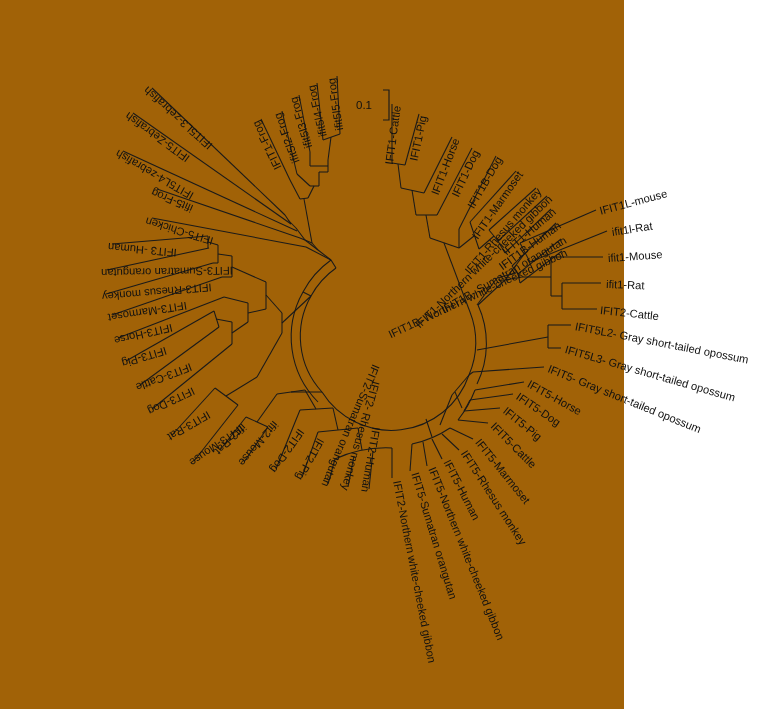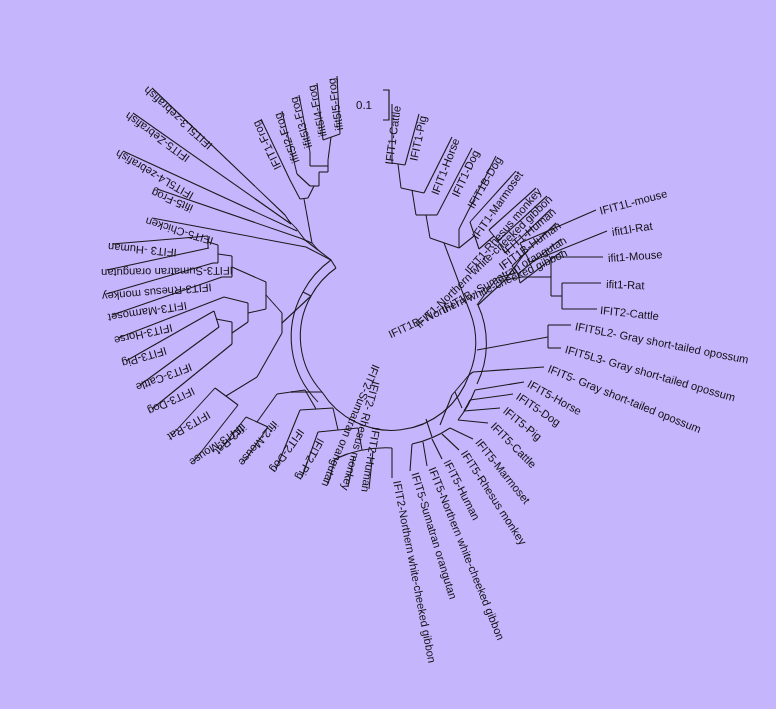--- a/index.html
+++ b/index.html
@@ -1,17 +1,17 @@
 <!DOCTYPE html>
 <html><head>
 <meta charset="utf-8">
 <style>
   html,body{margin:0;padding:0;background:#ffffff;}
   body{width:776px;height:709px;overflow:hidden;font-family:"Liberation Sans",sans-serif;}
-  #stage{position:relative;width:776px;height:709px;background:#c4b5fd;}
+  #stage{position:relative;width:624px;height:709px;background:#a16207;}
   svg#tree{position:absolute;left:0;top:0;width:776px;height:709px;}
   .branch{fill:none;stroke:#1a1a1a;stroke-width:1.05;stroke-linecap:butt;stroke-linejoin:miter;}
   .arc{fill:none;stroke:#1a1a1a;stroke-width:1.05;}
   .tiplabel{font-family:"Liberation Sans",sans-serif;font-size:11.2px;fill:#111111;white-space:pre;}
   .scalebar{fill:none;stroke:#1a1a1a;stroke-width:1.15;}
   .scaletext{font-family:"Liberation Sans",sans-serif;font-size:11.5px;fill:#111111;}
 </style>
 </head>
 <body>
 

